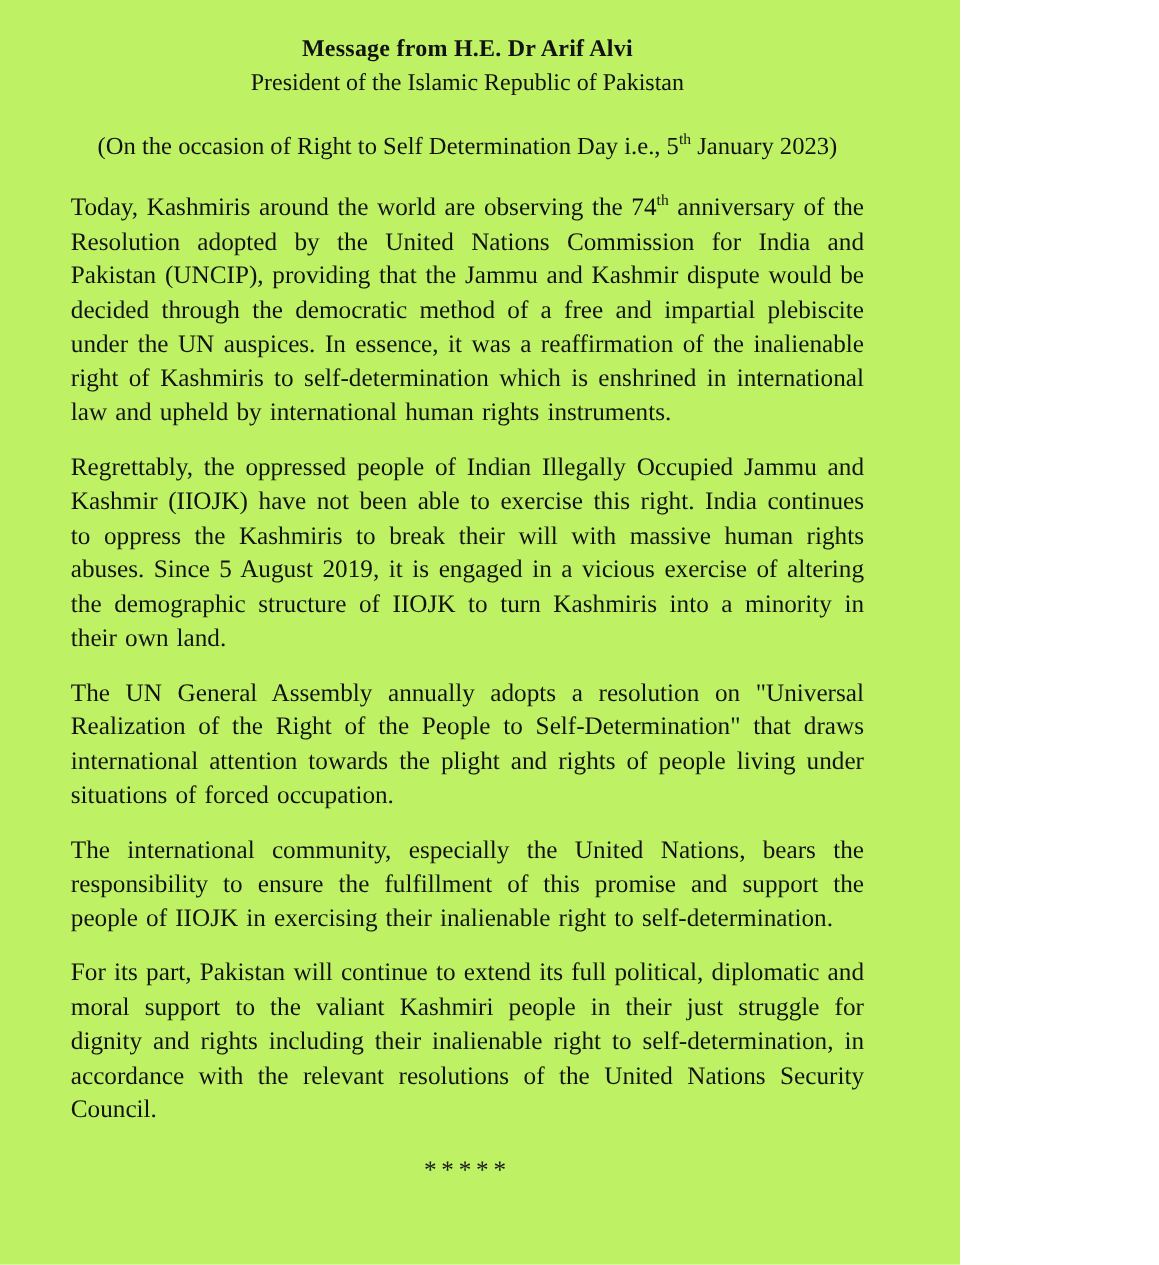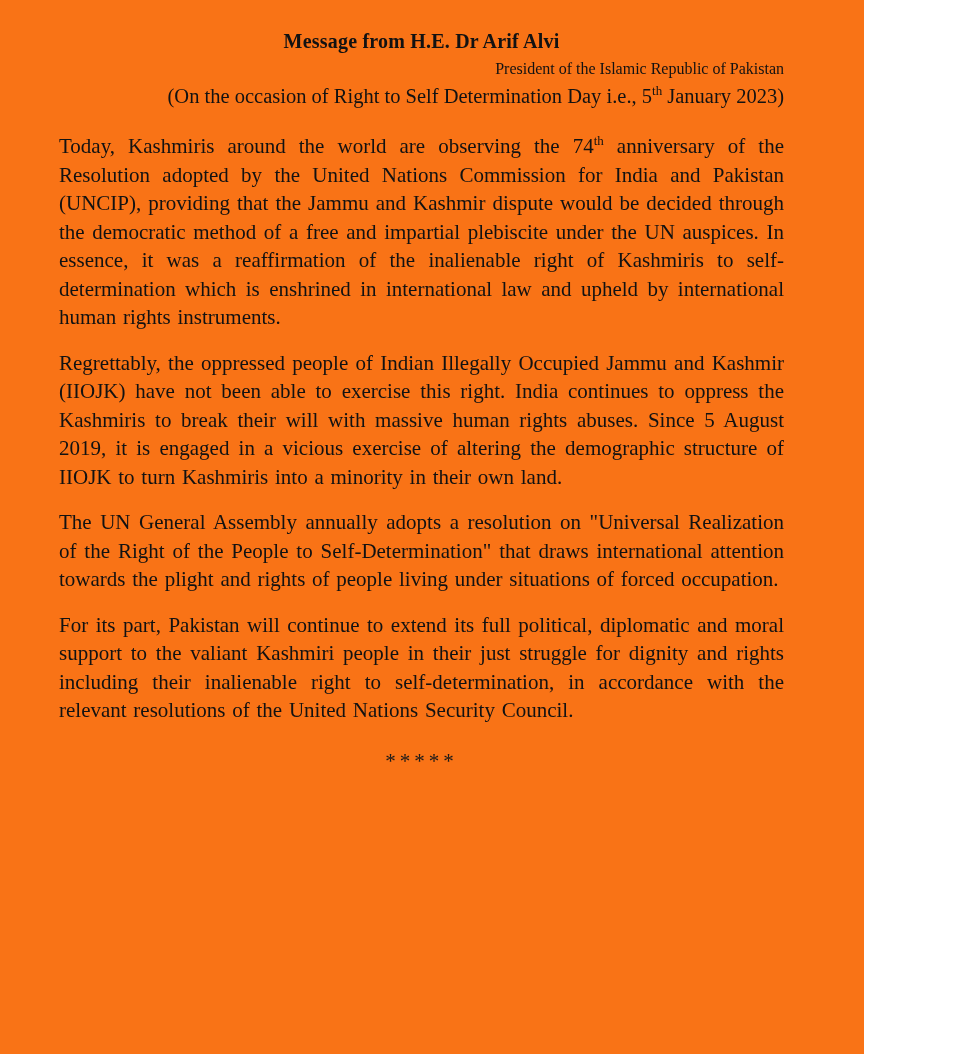--- a/index.html
+++ b/index.html
@@ -2,46 +2,47 @@
 <html><head>
 <meta charset="utf-8">
 <style>
   html, body {
     margin: 0;
     padding: 0;
     background: #ffffff;
   }
   .page {
     position: relative;
-    width: 864px;
+    width: 800px;
     height: 1054px;
     box-sizing: border-box;
-    background: #f97316;
+    background: #bef264;
     color: #121212;
     font-family: "Liberation Serif", "DejaVu Serif", serif;
     padding: 28px 80px 0 59px;
     overflow: hidden;
   }
   .doc-title {
     text-align: center;
     font-size: 20px;
     font-weight: bold;
     line-height: 26px;
     letter-spacing: 0.2px;
   }
   .doc-subtitle {
-    text-align: right;
-    font-size: 16px;
+    text-align: center;
+    font-size: 20px;
     line-height: 26px;
     margin-top: 2px;
   }
   .occasion {
-    text-align: right;
+    text-align: center;
     font-size: 20.5px;
     line-height: 28px;
+    margin-top: 26px;
   }
   .body-text p {
     font-size: 21px;
     line-height: 28.5px;
     text-align: justify;
     margin: 17px 0;
     word-spacing: 1.5px;
   }
   .body-text p.first {
     margin-top: 22px;
@@ -71,20 +72,21 @@
   <div class="occasion"><span>(On the occasion of Right to Self Determination Day i.e., 5</span><sup>th</sup><span> January 2023)</span></div>
 
   <div class="body-text">
 
     <p class="first"><span>Today, Kashmiris around the world are observing the 74</span><sup>th</sup><span> anniversary of the Resolution adopted by the United Nations Commission for India and Pakistan (UNCIP), providing that the Jammu and Kashmir dispute would be decided through the democratic method of a free and impartial plebiscite under the UN auspices. In essence, it was a reaffirmation of the inalienable right of Kashmiris to self-determination which is enshrined in international law and upheld by international human rights instruments.</span></p>
 
     <p><span>Regrettably, the oppressed people of Indian Illegally Occupied Jammu and Kashmir (IIOJK) have not been able to exercise this right. India continues to oppress the Kashmiris to break their will with massive human rights abuses. Since 5 August 2019, it is engaged in a vicious exercise of altering the demographic structure of IIOJK to turn Kashmiris into a minority in their own land.</span></p>
 
     <p><span>The UN General Assembly annually adopts a resolution on "Universal Realization of the Right of the People to Self-Determination" that draws international attention towards the plight and rights of people living under situations of forced occupation.</span></p>
 
+    <p><span>The international community, especially the United Nations, bears the responsibility to ensure the fulfillment of this promise and support the people of IIOJK in exercising their inalienable right to self-determination.</span></p>
 
     <p><span>For its part, Pakistan will continue to extend its full political, diplomatic and moral support to the valiant Kashmiri people in their just struggle for dignity and rights including their inalienable right to self-determination, in accordance with the relevant resolutions of the United Nations Security Council.</span></p>
 
   </div>
 
   <div class="footer-stars">*****</div>
 
 </div>
 
 </body></html>

